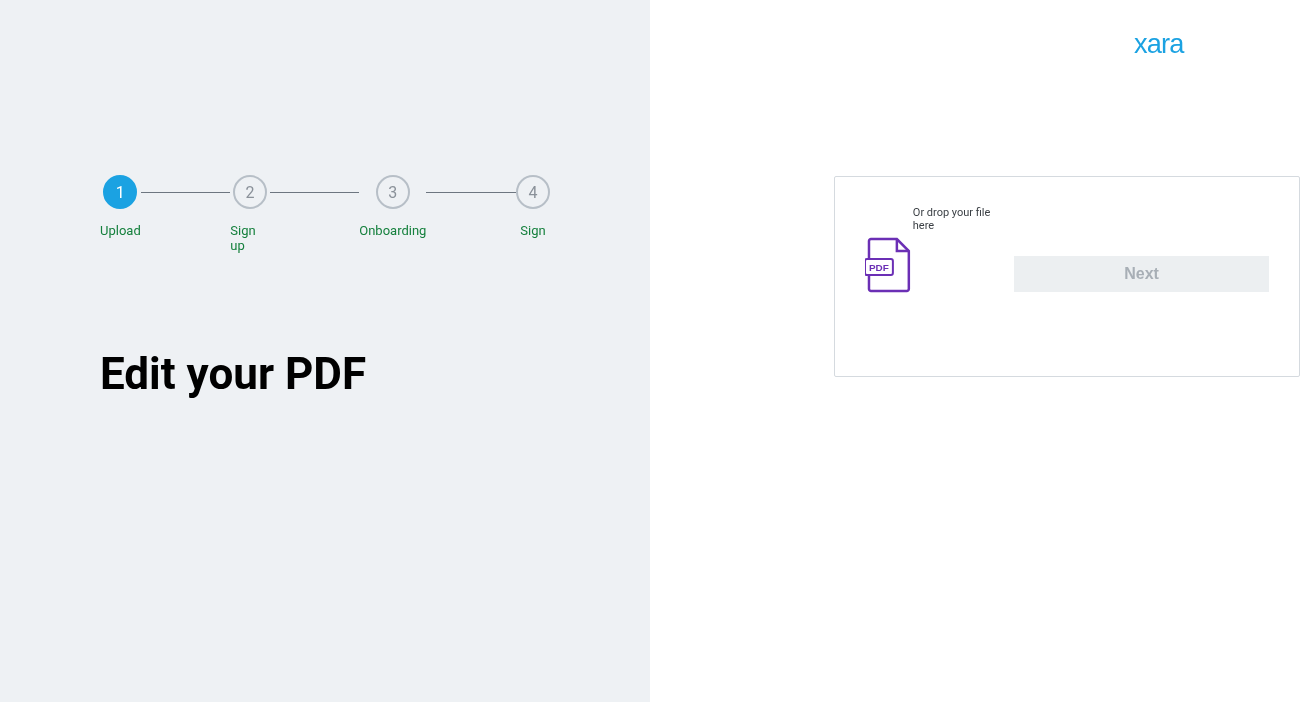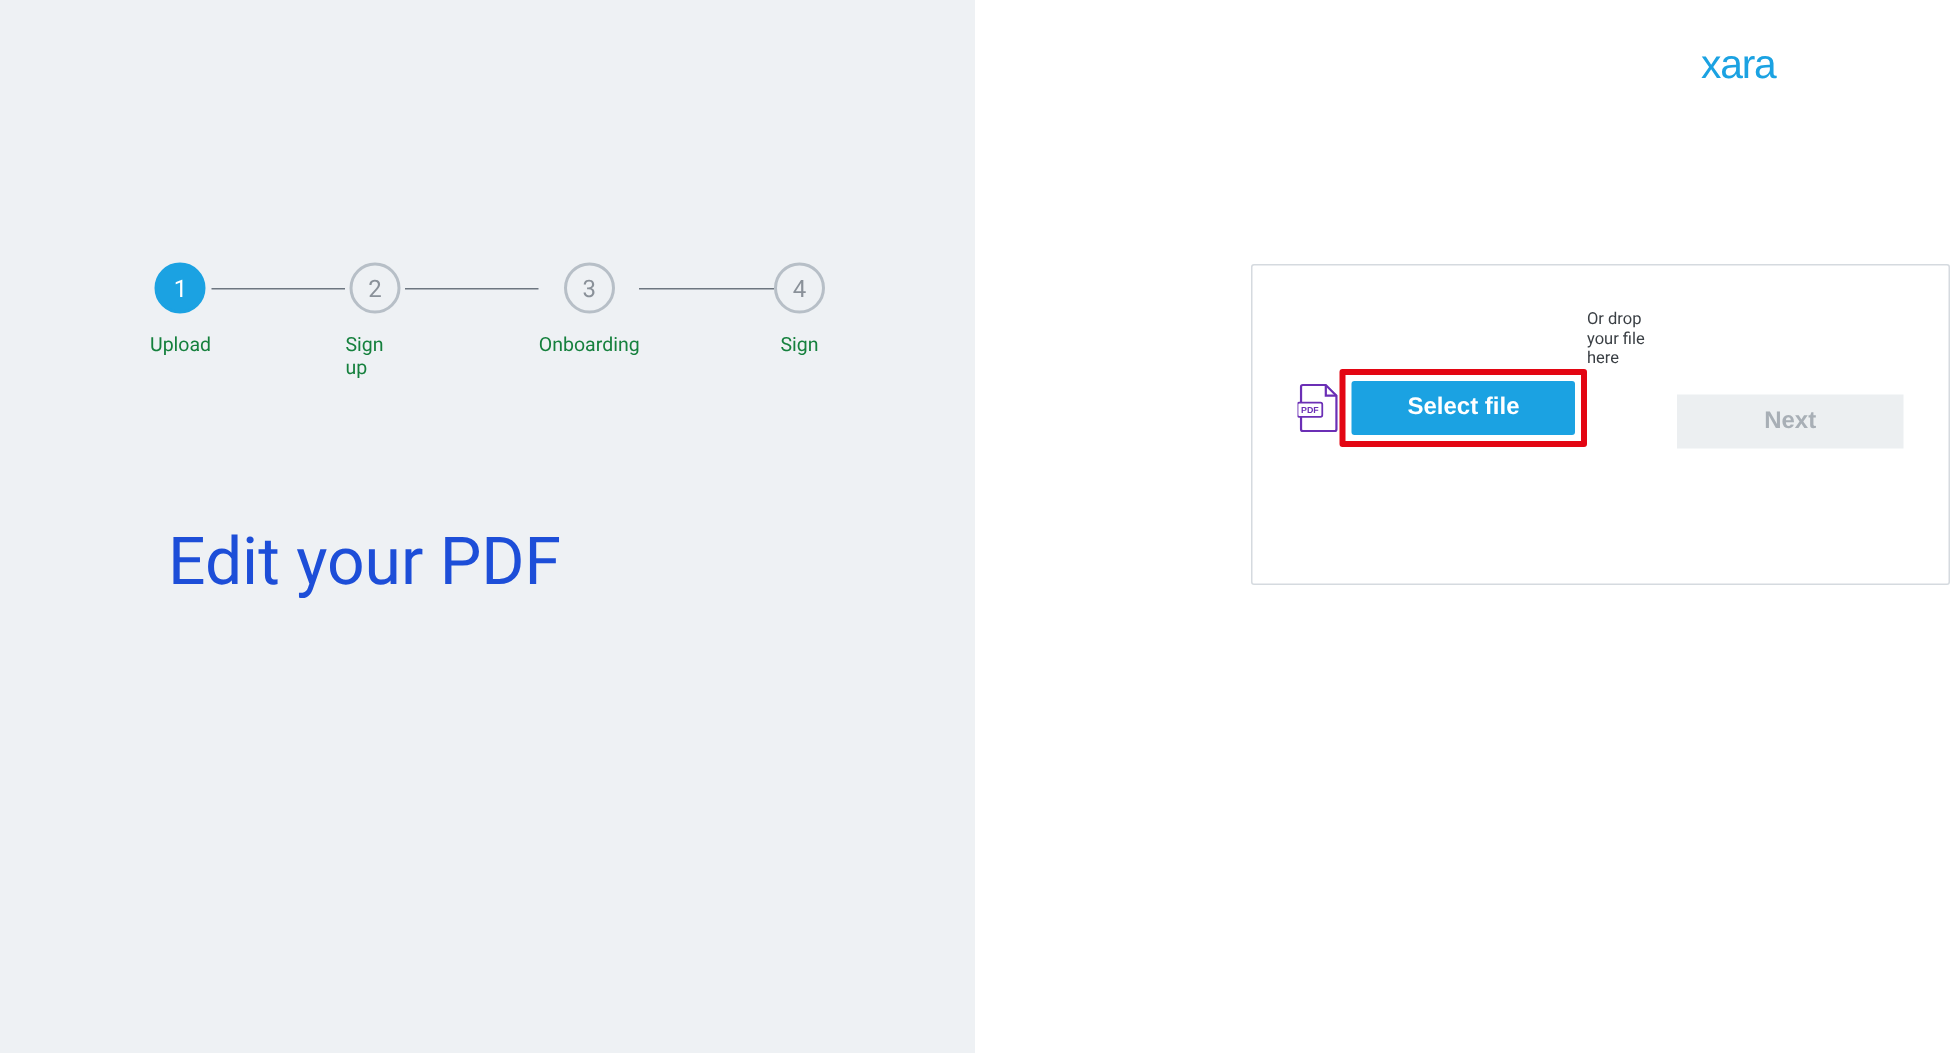--- a/index.html
+++ b/index.html
@@ -72,23 +72,22 @@
     }
     .step-line {
       width: 98px;
       height: 1px;
       background-color: #6d7680;
       margin-top: 17px;
     }
     .heading {
       margin-top: 95px;
       font-size: 44px;
-      font-weight: 400;
-      color: #1d4ed8;
-      margin-left: 12px;
+      font-weight: 700;
+      color: #000000;
     }
     .upload-card {
       width: 466px;
       border: 1px solid #d5dadf;
       border-radius: 2px;
       margin-top: 176px;
       padding: 29px 30px 34px 30px;
       display: flex;
       flex-direction: row;
       align-items: center;
@@ -172,21 +171,18 @@
   </div>
 
   <div class="upload-card">
     <svg class="pdf-icon" viewBox="0 0 48 56">
       <path d="M 6 2 L 32 2 L 44 14 L 44 52 C 44 53 43 54 42 54 L 6 54 C 5 54 4 53 4 52 L 4 4 C 4 3 5 2 6 2 Z" fill="none" stroke="#6b2fb5" stroke-width="2.5"></path>
       <path d="M 32 2 L 32 14 L 44 14" fill="none" stroke="#6b2fb5" stroke-width="2.5"></path>
       <rect x="0" y="22" width="28" height="16" rx="2" fill="#ffffff" stroke="#6b2fb5" stroke-width="2"></rect>
       <text x="14" y="34" font-family="Arial, sans-serif" font-size="10" font-weight="700" fill="#6b2fb5" text-anchor="middle">PDF</text>
     </svg>
 
-    <div class="select-file-wrapper">
-      <button class="select-file-btn">Select file</button>
-    </div>
 
     <div class="drop-text">Or drop your file here</div>
 
     <button class="next-btn">Next</button>
   </div>
 </div>
 
 </body></html>

